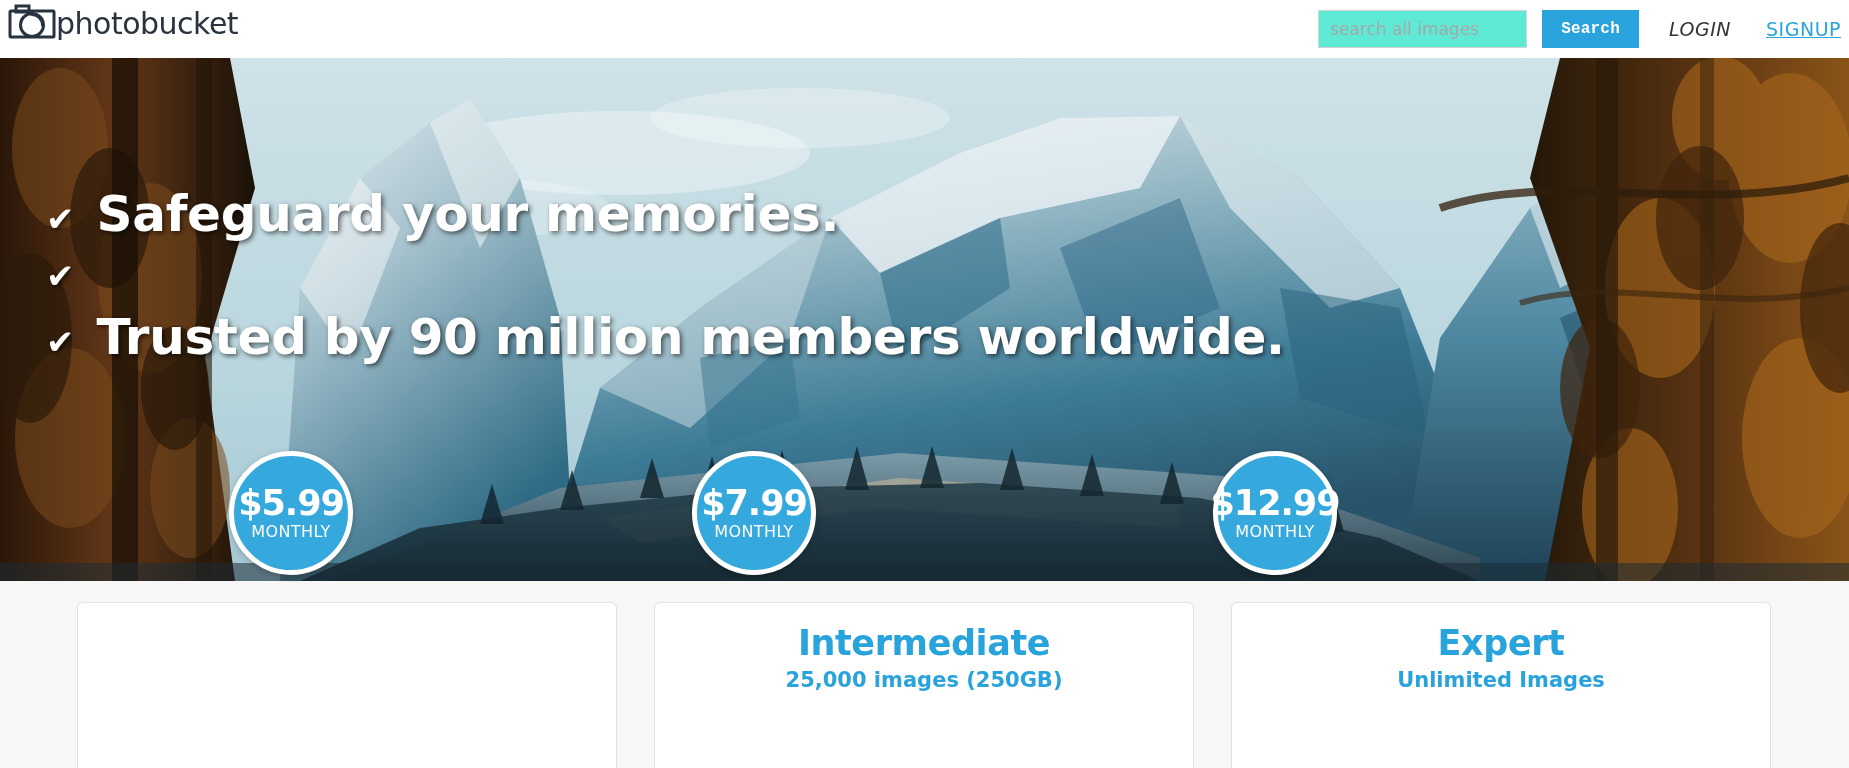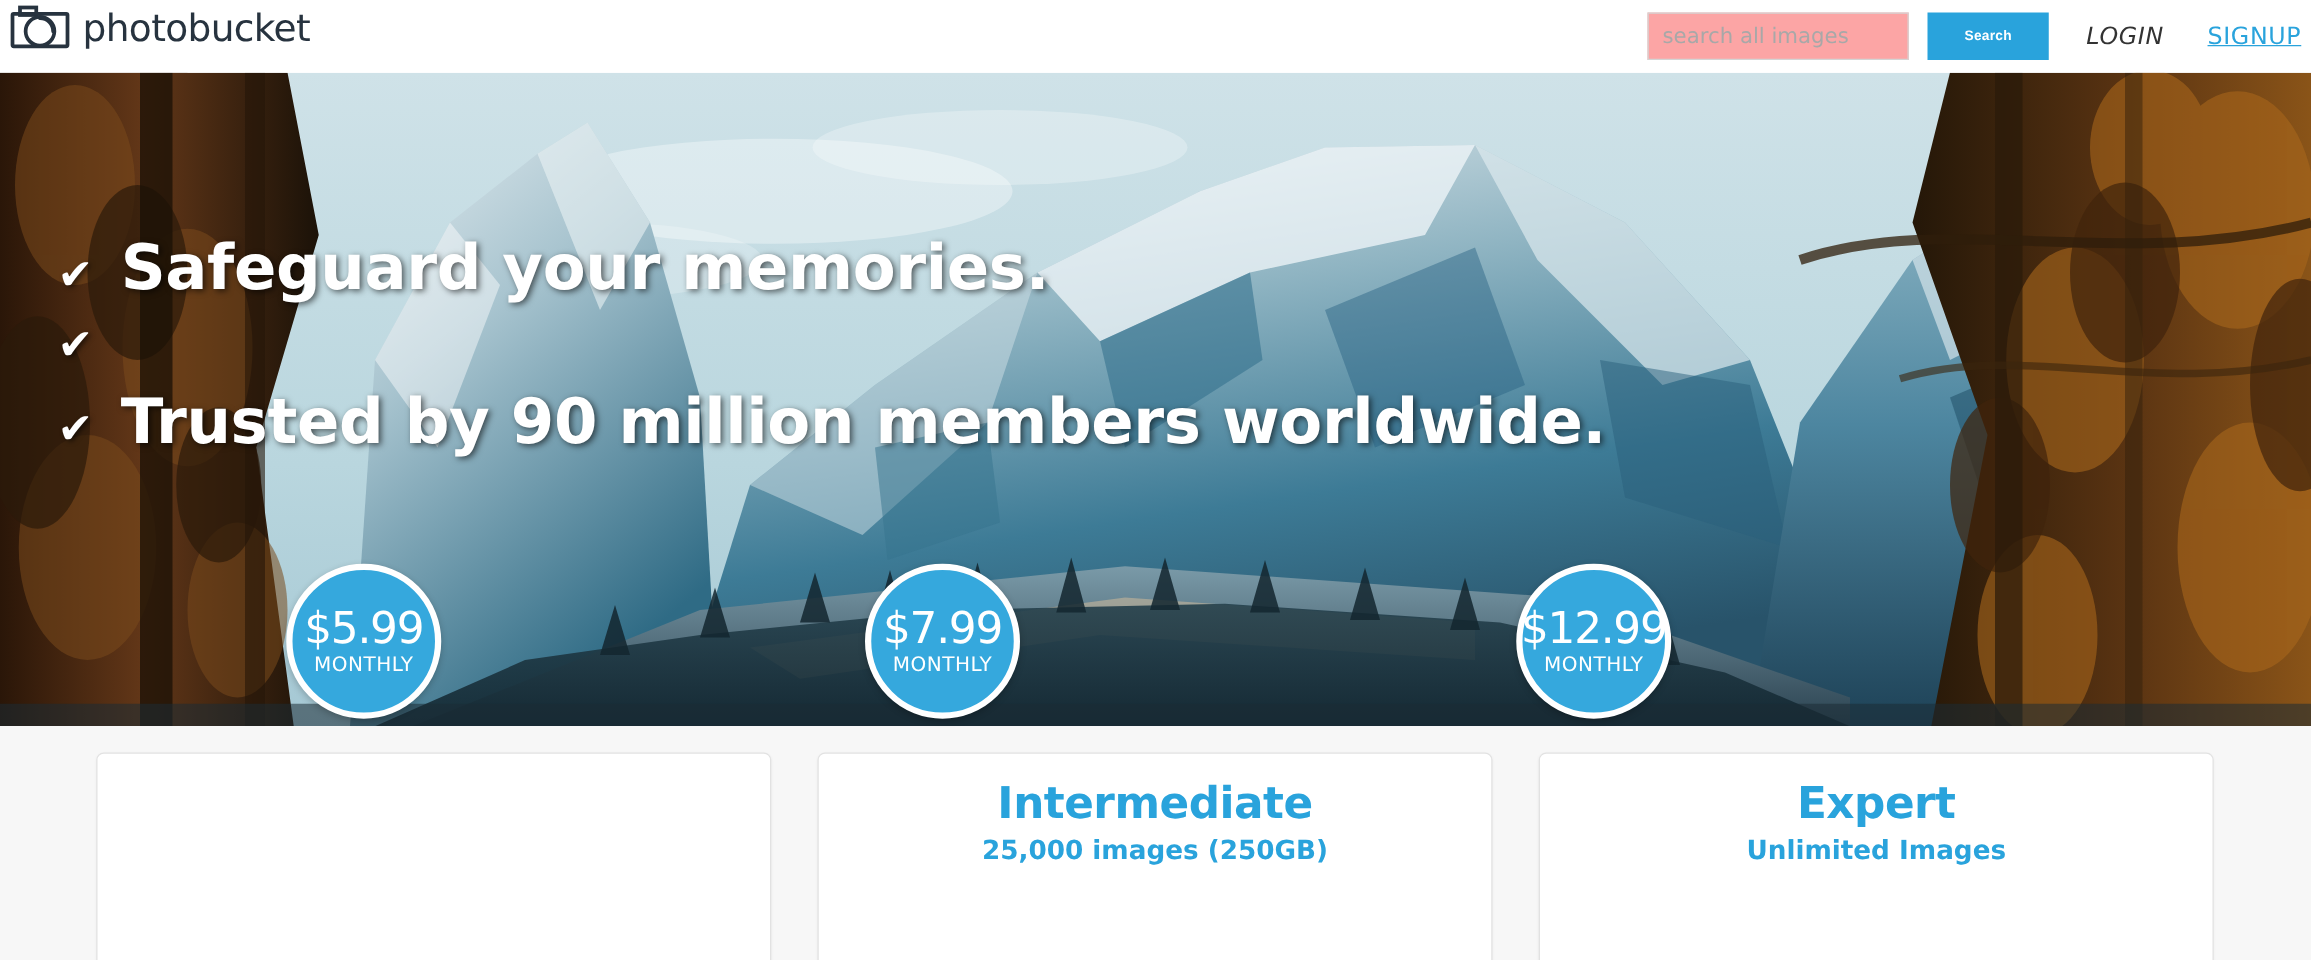--- a/index.html
+++ b/index.html
@@ -13,48 +13,48 @@
   
   .header {
     position: absolute; top: 0; left: 0;
     width: 1849px; height: 58px;
     background: #ffffff;
     display: flex; align-items: center;
     z-index: 40;
   }
   .logo-group {
     position: absolute; left: 8px; top: 4px;
-    display: flex; align-items: center; gap: 10px;
+    display: flex; align-items: center; 
   }
   .logo-icon { width: 48px; height: 38px; display: block; }
   .logo-text {
     font-size: 30px; color: #27333f;
     font-family: "DejaVu Sans", sans-serif;
     letter-spacing: -0.5px; font-weight: 400;
   }
 
   .header-right {
     position: absolute; right: 0; top: 0;
     height: 58px; display: flex; align-items: center;
   }
   .search-input {
     width: 209px; height: 38px;
-    border: 1px solid #d4d4d4; background: #fca5a5;
+    border: 1px solid #d4d4d4; background: #5eead4;
     font-size: 17px; color: #555;
     padding: 0 11px;
     font-family: "DejaVu Sans", sans-serif;
     outline: none;
   }
   .search-input::placeholder { color: #a8a8a8; }
   .search-button {
     height: 38px; width: 97px; margin-left: 15px;
     background: #29a3dc; border: none;
-    color: #ffffff; font-size: 11px; font-weight: bold;
+    color: #ffffff; font-size: 16px; font-weight: bold;
     cursor: pointer; letter-spacing: 0.2px;
-    font-family: Liberation Sans, sans-serif;
+    font-family: Liberation Mono, monospace;
   }
   .login-link {
     margin-left: 30px; font-size: 19px; color: #333;
     text-decoration: none; letter-spacing: 0.5px;
     font-family: "DejaVu Sans", sans-serif;
     font-style: italic;
   }
   .signup-link {
     margin-left: 35px; margin-right: 8px;
     font-size: 19px; color: #29a3dc;
@@ -132,21 +132,21 @@
     border: 5px solid #ffffff;
     box-shadow: 0 2px 6px rgba(0,0,0,0.22);
     display: flex; flex-direction: column;
     align-items: center; justify-content: center;
     z-index: 30;
   }
   .bubble-1 { left: 229px; top: 451px; }
   .bubble-2 { left: 692px; top: 451px; }
   .bubble-3 { left: 1213px; top: 451px; }
   .bubble-price {
-    color: #ffffff; font-size: 35px; font-weight: normal;
+    color: #ffffff; font-size: 35px; font-weight: bold;
     line-height: 1; letter-spacing: -1px;
     font-family: "DejaVu Sans", sans-serif;
   }
   .bubble-period {
     color: #ffffff; font-size: 16px; line-height: 1;
     margin-top: 3px; letter-spacing: 0.4px;
     font-family: "DejaVu Sans", sans-serif;
   }
 </style>
 </head>

